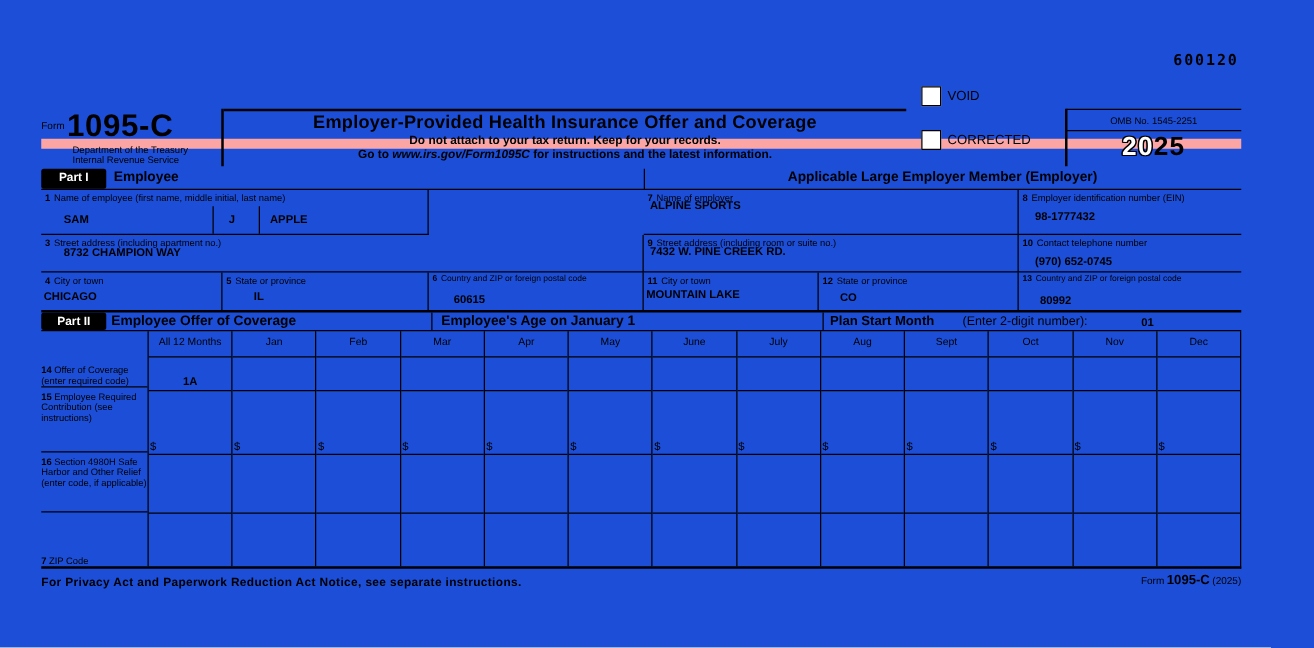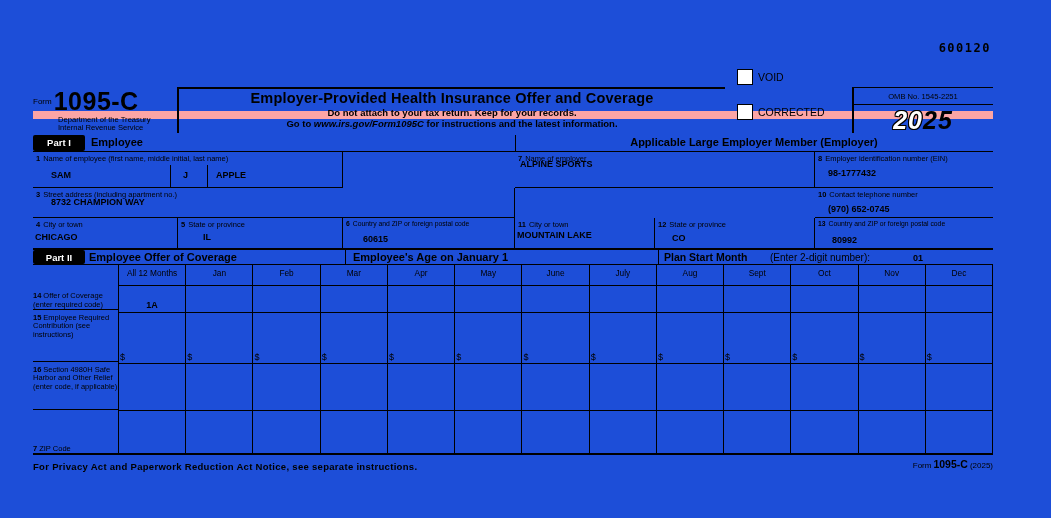--- a/index.html
+++ b/index.html
@@ -23,21 +23,21 @@
   .mtitle{font-size:14.5px;font-weight:bold;margin-top:1px;letter-spacing:.2px;}
   .sub1{font-size:9.5px;font-weight:bold;margin-top:1px;}
   .sub2{font-size:9.5px;font-weight:bold;margin-top:0px;}
   .sub2 .url{font-style:italic;}
   .chkrow{position:absolute;height:16px;}
   .chkbox{position:absolute;left:0;top:0;width:14px;height:14px;border:1.5px solid #000;background:#fff;}
   .chklbl{position:absolute;left:21px;top:2px;font-size:10.5px;}
   .hvline2{position:absolute;left:819px;top:0;width:0;height:46px;border-left:2px solid #000;}
   .omb{position:absolute;left:820px;top:0;width:140px;height:46px;border-top:1px solid #000;box-sizing:border-box;text-align:center;}
   .ombtxt{font-size:7.6px;padding-top:4px;border-bottom:1.5px solid #000;padding-bottom:3px;}
-  .year{font-size:25px;font-weight:bold;margin-top:1px;letter-spacing:1px;font-style:italic;}
+  .year{font-size:21px;font-weight:bold;margin-top:1px;letter-spacing:1px;}
   .yrout{color:#fff;text-shadow:-1px -1px 0 #000,1px -1px 0 #000,-1px 1px 0 #000,1px 1px 0 #000,0 1px 0 #000,0 -1px 0 #000,1px 0 0 #000,-1px 0 0 #000;}
 
   
   .ptrow{position:absolute;left:33px;width:960px;box-sizing:border-box;}
   .tag{position:absolute;left:0;top:0;width:52px;height:100%;background:#000;color:#fff;
        font-size:9.5px;font-weight:bold;text-align:center;border-radius:2px;}
   .tag span{display:inline-block;margin-top:2px;}
   .p1hdr{top:135px;height:17px;border-bottom:1px solid #000;}
   .lheading{position:absolute;left:58px;top:1px;font-size:11px;font-weight:bold;}
   .p1vline{position:absolute;left:482px;top:0;height:17px;border-left:1px solid #000;}
@@ -157,20 +157,24 @@
     <div class="fld bb" style="left:782px;top:0;width:178px;height:36px;">
       <div class="flbl"><b>8</b><span>Employer identification number (EIN)</span></div>
       <div class="fval" style="left:13px;top:16px;">98-1777432</div>
     </div>
 
     <div class="fld br bb" style="left:0;top:36px;width:482px;height:30px;">
       <div class="flbl"><b>3</b><span>Street address (including apartment no.)</span></div>
       <div class="fval" style="left:18px;top:9px;text-align:right;">8732 CHAMPION WAY</div>
     </div>
 
+    <div class="fld br bb" style="left:482px;top:36px;width:300px;height:30px;">
+      <div class="flbl"><b>9</b><span>Street address (including room or suite no.)</span></div>
+      <div class="fval" style="left:5px;top:8px;">7432 W. PINE CREEK RD.</div>
+    </div>
 
     <div class="fld bb" style="left:782px;top:36px;width:178px;height:30px;">
       <div class="flbl"><b>10</b><span>Contact telephone number</span></div>
       <div class="fval" style="left:13px;top:16px;">(970) 652-0745</div>
     </div>
 
     <div class="fld br" style="left:0;top:66px;width:145px;height:30px;">
       <div class="flbl"><b>4</b><span>City or town</span></div>
       <div class="fval" style="left:2px;top:14px;">CHICAGO</div>
     </div>

